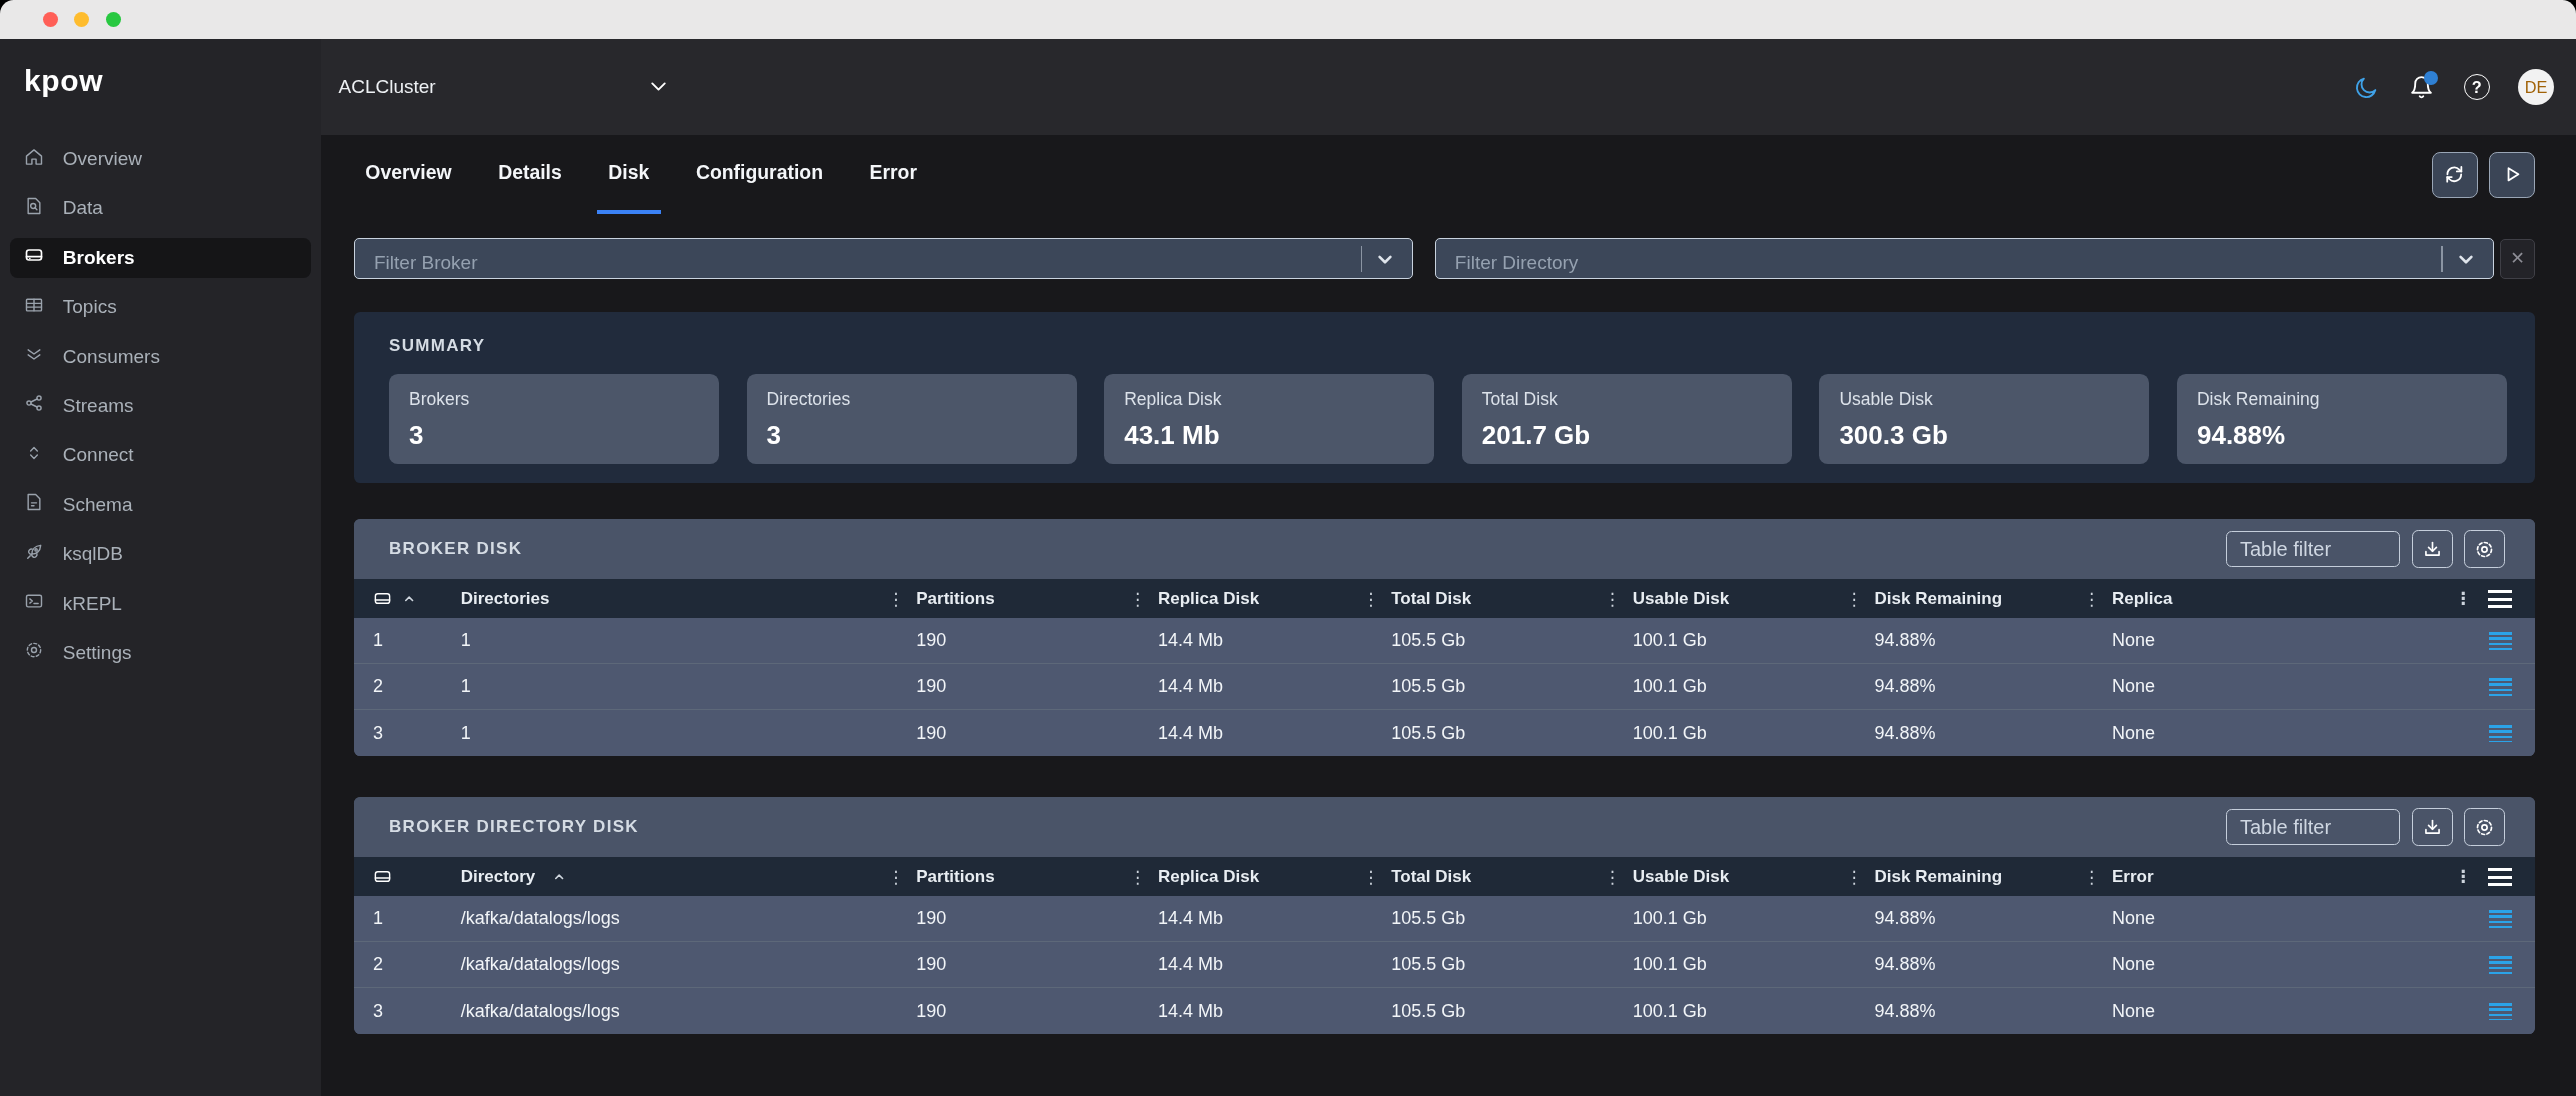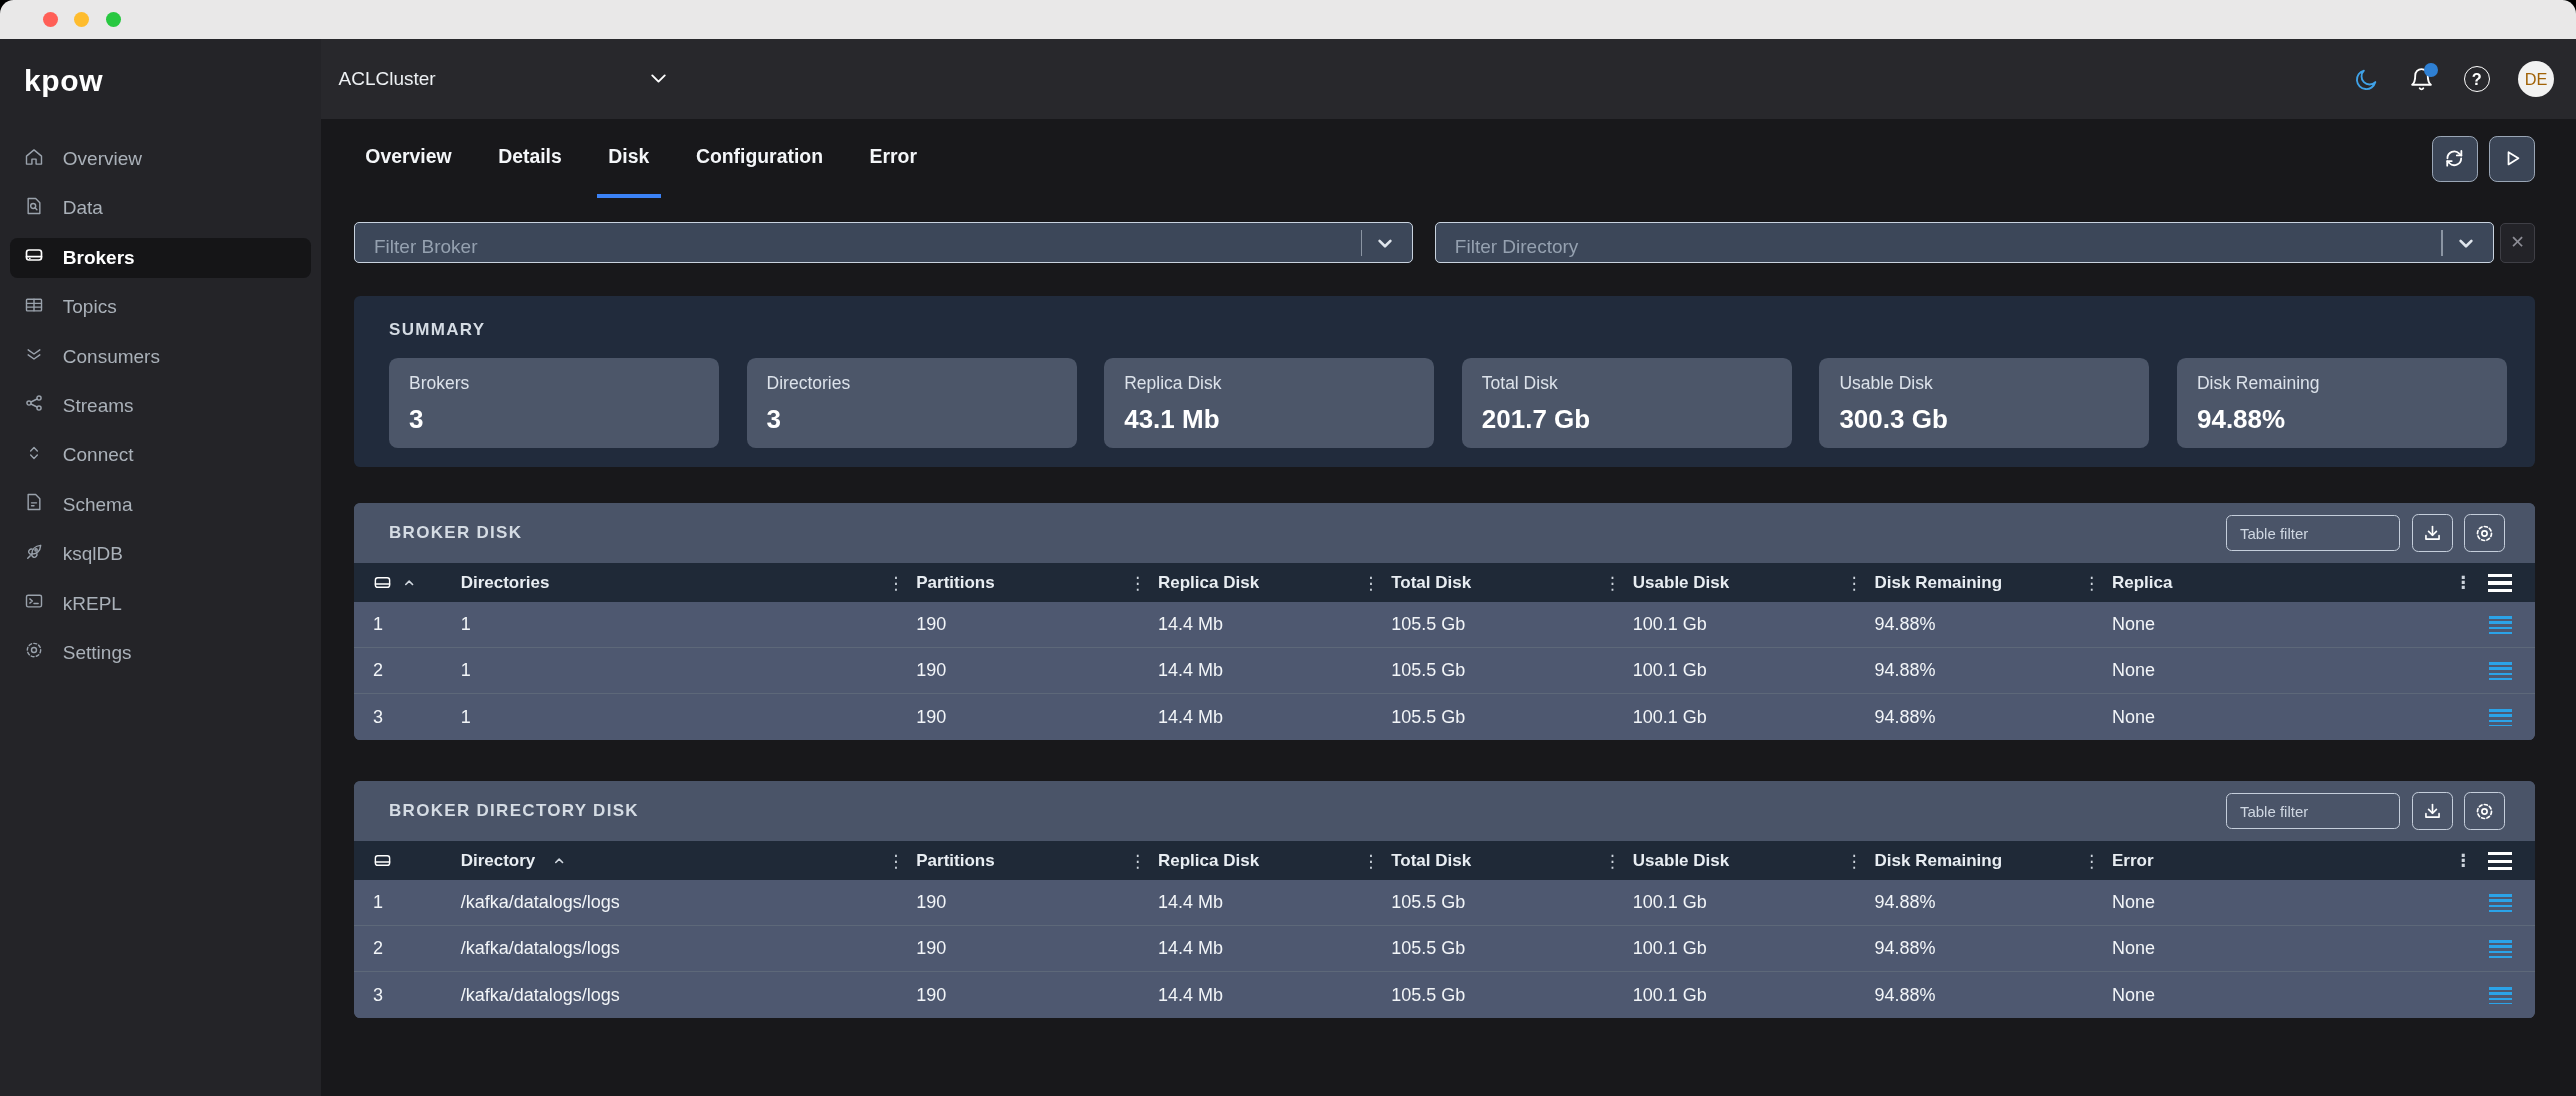--- a/index.html
+++ b/index.html
@@ -22,21 +22,21 @@
   .main{flex:1;display:flex;min-height:0;}
   .sidebar{width:321px;background:var(--sidebar);flex:none;display:flex;flex-direction:column;padding-top:25px;}
   .logo{font-size:30px;font-weight:700;color:#fff;letter-spacing:0.6px;padding-left:24px;margin-bottom:41px;}
   .nav{display:flex;flex-direction:column;gap:9.4px;padding:0 10px;}
   .nav-item{height:40px;display:flex;align-items:center;gap:19px;padding-left:13.8px;border-radius:7.5px;color:var(--muted);font-size:19px;cursor:pointer;}
   .nav-item svg{width:20px;height:20px;stroke:#9aa2ac;stroke-width:1.7;fill:none;stroke-linecap:round;stroke-linejoin:round;flex:none;}
   .nav-item.active{background:var(--sidebar-active);color:#fff;font-weight:700;}
   .nav-item.active svg{stroke:#fff;stroke-width:2;}
   
   .rightcol{flex:1;display:flex;flex-direction:column;min-width:0;}
-  .topbar{height:80px;background:var(--topbar);display:flex;align-items:center;padding:0 22px 0 17.5px;flex:none;justify-content:space-between;}
+  .topbar{height:96px;background:var(--topbar);display:flex;align-items:center;padding:0 22px 0 17.5px;flex:none;justify-content:space-between;}
   .cluster{display:flex;align-items:center;justify-content:space-between;width:332px;cursor:pointer;}
   .cluster-value{font-size:19px;color:#eef1f4;}
   .cluster svg{width:25px;height:25px;stroke:#fff;stroke-width:1.8;fill:none;stroke-linecap:round;stroke-linejoin:round;}
   .top-icons{margin-left:auto;display:flex;align-items:center;gap:27.6px;}
   .tico{width:27.6px;height:27.6px;display:flex;align-items:center;justify-content:center;position:relative;cursor:pointer;}
   .tico svg{width:25px;height:25px;fill:none;stroke-width:1.8;stroke-linecap:round;stroke-linejoin:round;}
   .moon svg{stroke:var(--iconblue);}
   .bell svg{stroke:#fff;}
   .badge{position:absolute;top:-2.5px;right:-2.5px;width:13.8px;height:13.8px;border-radius:50%;background:#2f80d4;}
   .help{width:26px;height:26px;border:1.6px solid #fff;border-radius:50%;display:flex;align-items:center;justify-content:center;font-size:16.3px;font-weight:700;color:#fff;}
@@ -65,21 +65,21 @@
   .cards{display:flex;gap:27.6px;margin-top:17.5px;}
   .card{flex:1;height:90px;background:var(--card);border-radius:8.8px;padding:15px 20px;}
   .card-label{font-size:17.5px;color:#dce2ea;}
   .card-value{font-size:26px;font-weight:700;color:#fff;margin-top:10px;}
   
   .tablepanel{margin-top:36px;border-radius:6.3px;overflow:hidden;background:var(--band);}
   .tp2{margin-top:41px;}
   .band{height:60px;display:flex;align-items:center;padding:0 30px 0 35px;background:var(--band);}
   .band-actions{margin-left:auto;display:flex;align-items:center;gap:11.3px;}
   .tfilter{width:174px;height:36px;border:1.3px solid #c5cedb;border-radius:5.6px;background:transparent;display:flex;align-items:center;}
-  .tfilter input{width:100%;background:transparent;border:none;outline:none;font:inherit;font-size:15px;color:#bef264;padding:0 12.5px;}
+  .tfilter input{width:100%;background:transparent;border:none;outline:none;font:inherit;font-size:20px;color:#bef264;padding:0 12.5px;}
   .tfilter input::placeholder{color:#cfd7e2;}
   .mini-btn{width:41px;height:38px;border-radius:6.3px;border:1.3px solid #c5cedb;background:transparent;display:flex;align-items:center;justify-content:center;cursor:pointer;}
   .mini-btn svg{width:21px;height:21px;stroke:#fff;stroke-width:1.9;fill:none;stroke-linecap:round;stroke-linejoin:round;}
   .trow{display:grid;grid-template-columns:4.1% 21.3% 11.3% 10.9% 11.3% 11.3% 11.1% 15% 1fr;align-items:center;padding:0 23px 0 19px;}
   .thead{height:39px;background:var(--thead);font-size:17px;font-weight:700;color:#e8edf2;}
   .tc{position:relative;display:flex;align-items:center;min-width:0;}
   .kebab{position:absolute;left:-29px;top:50%;transform:translateY(-50%);font-size:17px;color:#cdd4dd;font-weight:400;}
   .firstcol{gap:8.8px;}
   .firstcol svg{width:19px;height:19px;stroke:#fff;stroke-width:1.8;fill:none;stroke-linecap:round;stroke-linejoin:round;}
   .caret svg{width:16.3px;height:16.3px;stroke:#cfd6de;stroke-width:2.4;fill:none;stroke-linecap:round;stroke-linejoin:round;display:block;}

